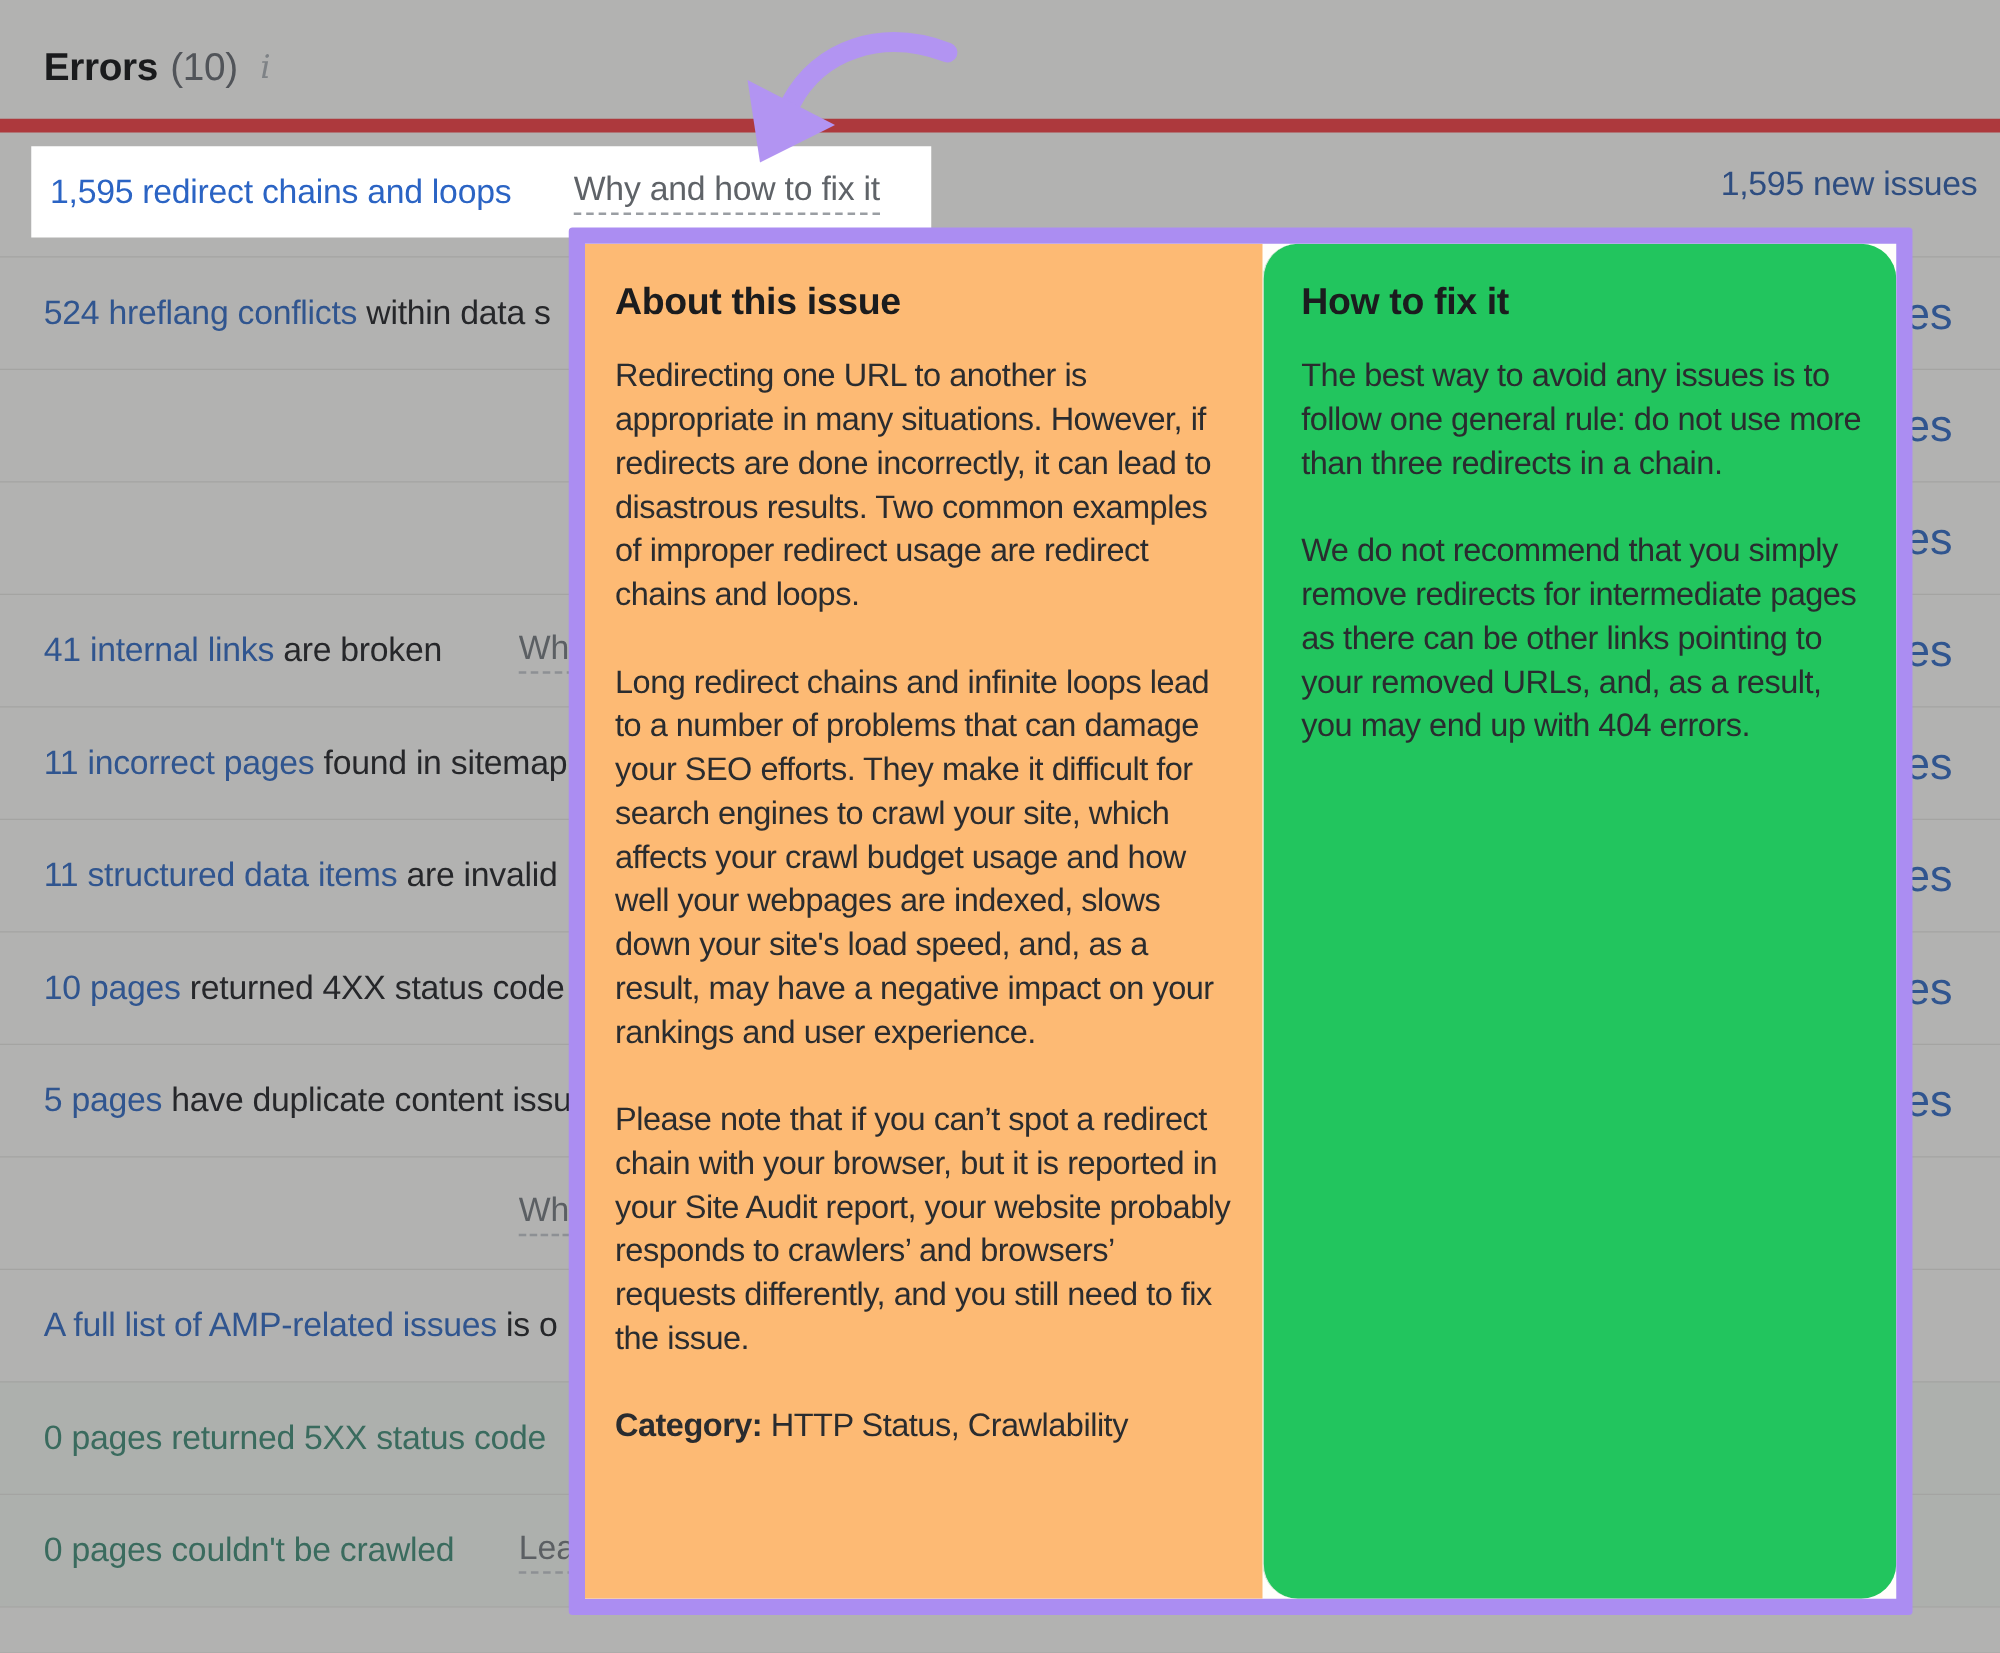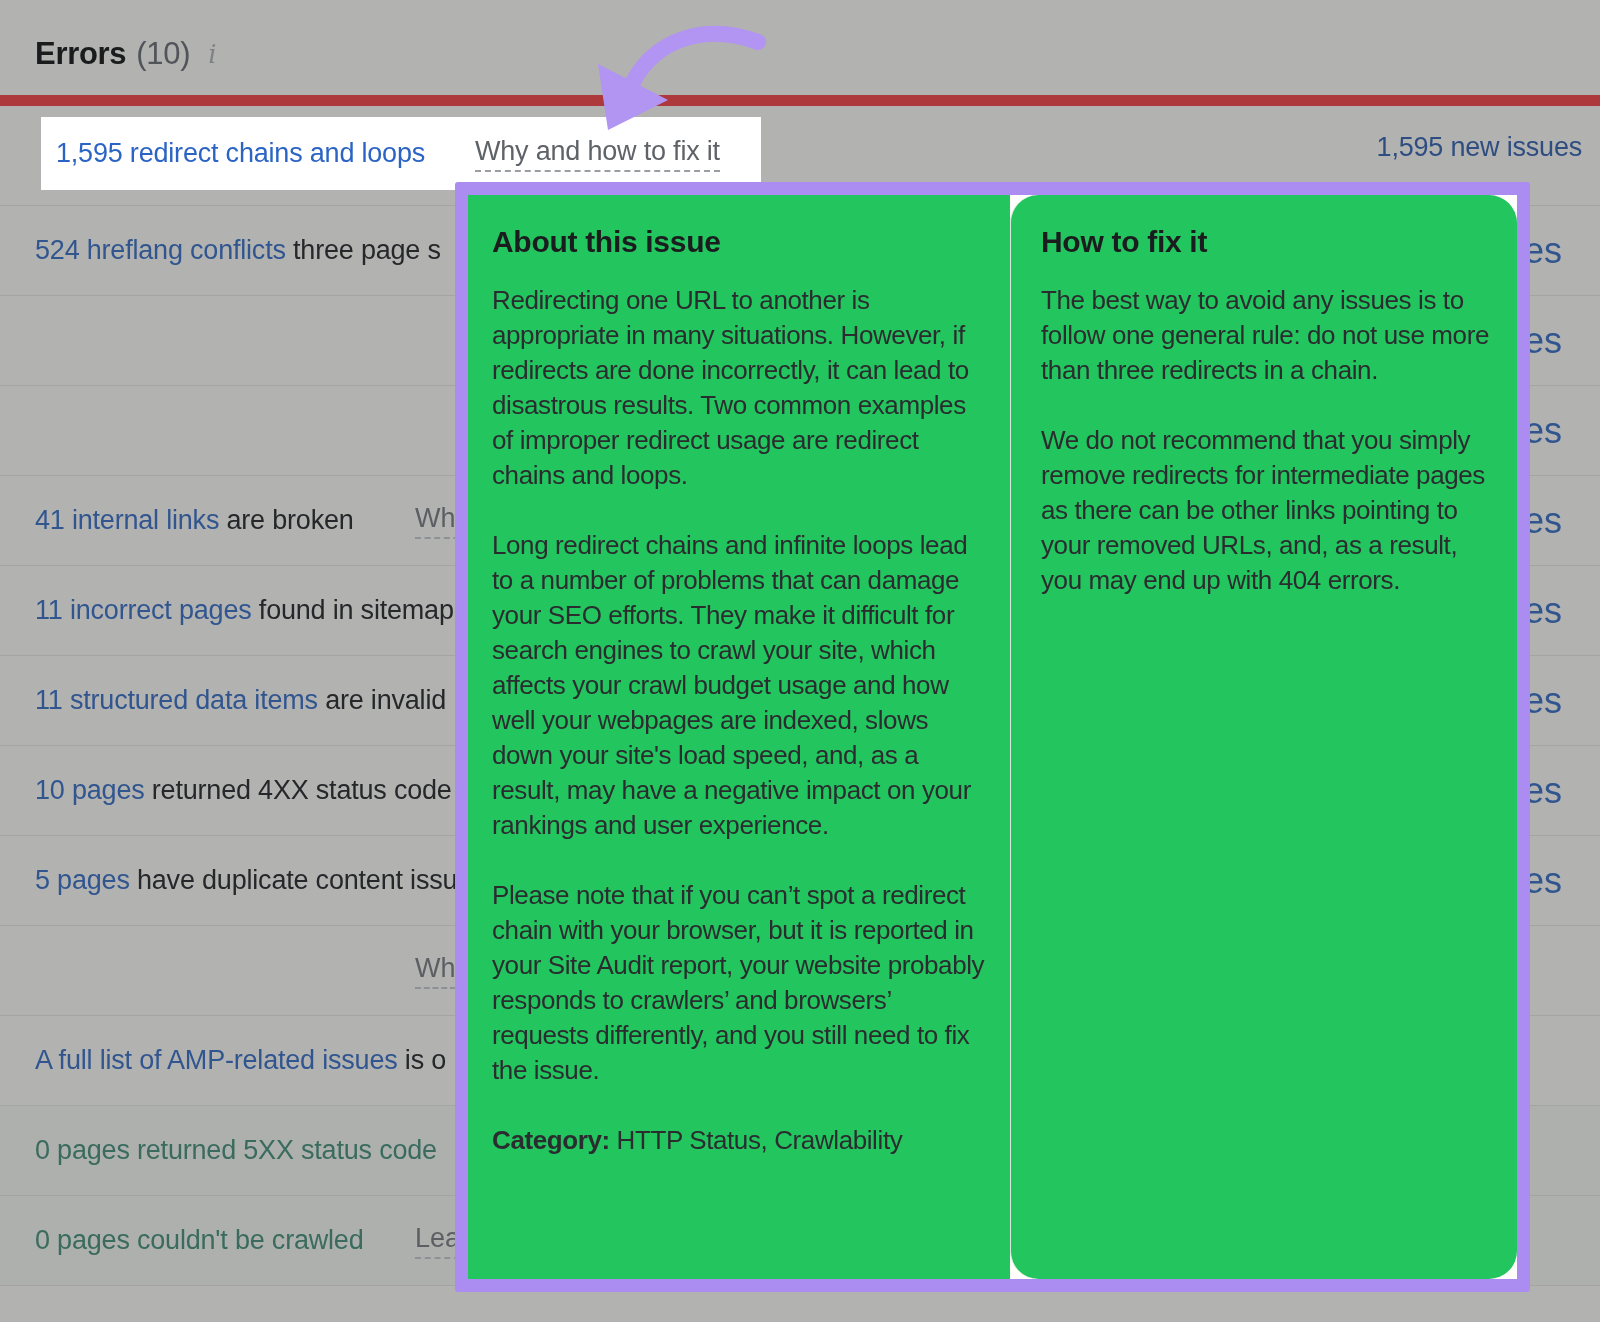--- a/index.html
+++ b/index.html
@@ -11,21 +11,21 @@
     -webkit-font-smoothing:antialiased;
   }
   
   .header{position:absolute;left:35px;top:36px;display:flex;align-items:center;gap:10px;}
   .header .title{font-size:31px;font-weight:700;color:#1a1b1d;letter-spacing:-0.3px;}
   .header .count{font-size:31px;color:#515459;letter-spacing:-0.3px;}
   .header .info{font-size:26px;color:#7e8286;font-family:"DejaVu Serif",serif;font-style:italic;margin-left:8px;}
   .redbar{position:absolute;left:0;top:95px;width:1600px;height:11px;background:#ad393d;}
   
   .spotlight{
-    position:absolute;left:41px;top:117px;width:720px;height:73px;background:#ffffff;
+    position:absolute;left:25px;top:117px;width:720px;height:73px;background:#ffffff;
     display:flex;align-items:center;
   }
   .spotlight .main-link{font-size:27px;color:#2b64c4;margin-left:15px;text-decoration:none;cursor:pointer;letter-spacing:-0.2px;}
   .spotlight .why-link{
     position:absolute;left:434px;font-size:27px;color:#5f6368;text-decoration:none;cursor:pointer;
     border-bottom:2px dashed #9a9ea3;padding-bottom:3px;letter-spacing:-0.2px;
   }
   .new-issues{position:absolute;top:132px;right:58px;font-size:27px;color:#2e4d80;text-decoration:none;cursor:pointer;letter-spacing:-0.2px;}
   
   .rows{position:absolute;left:0;top:205px;width:1600px;border-bottom:1px solid #a4a4a2;}
@@ -40,21 +40,21 @@
   .row .right-frag{position:absolute;right:38px;font-size:36px;color:#30558f;text-decoration:none;cursor:pointer;}
   .row .frag:empty,.row .right-frag:empty{display:none;}
   .row.zero{background:#adb0ad;}
   .row.zero .lnk,.row.zero .rest{color:#3a6b5e;}
   
   .popup{
     position:absolute;left:455px;top:182px;width:1075px;height:1110px;box-sizing:border-box;
     border:13px solid #ab8df2;border-radius:3px;background:#fffefb;display:flex;overflow:hidden;
   }
   .popup .col{box-sizing:border-box;padding:30px 24px 0 24px;}
-  .popup .col.about{width:542px;background:#22c55e;}
+  .popup .col.about{width:542px;background:#fdba74;}
   .popup .col.fix{flex:1;background:#22c55e;border-left:1px solid #d9ead9;padding-left:30px;border-radius:28px;}
   .popup h3{margin:0 0 24px 0;font-size:30px;font-weight:700;color:#1b1c1e;letter-spacing:-0.3px;}
   .popup p{margin:0 0 35px 0;font-size:26px;line-height:35px;color:#2a2c2f;letter-spacing:-0.4px;}
   .popup .category b{font-weight:700;}
   
   .arrow{position:absolute;left:545px;top:18px;width:250px;height:125px;pointer-events:none;}
 </style>
 </head>
 <body>
 
@@ -69,21 +69,21 @@
   <div class="redbar"></div>
 
   <div class="spotlight">
     <a class="main-link">1,595 redirect chains and loops</a>
     <a class="why-link">Why and how to fix it</a>
   </div>
   <a class="new-issues">1,595 new issues</a>
 
   <div class="rows">
     <div class="row">
-      <span class="main"><a class="lnk">524 hreflang conflicts</a><span class="rest"> three page s</span></span>
+      <span class="main"><a class="lnk">524 hreflang conflicts</a><span class="rest"> within data s</span></span>
 
       <a class="right-frag">es</a>
     </div>
     <div class="row">
 
       <a class="right-frag">es</a>
     </div>
     <div class="row">
 
       <a class="right-frag">es</a>

